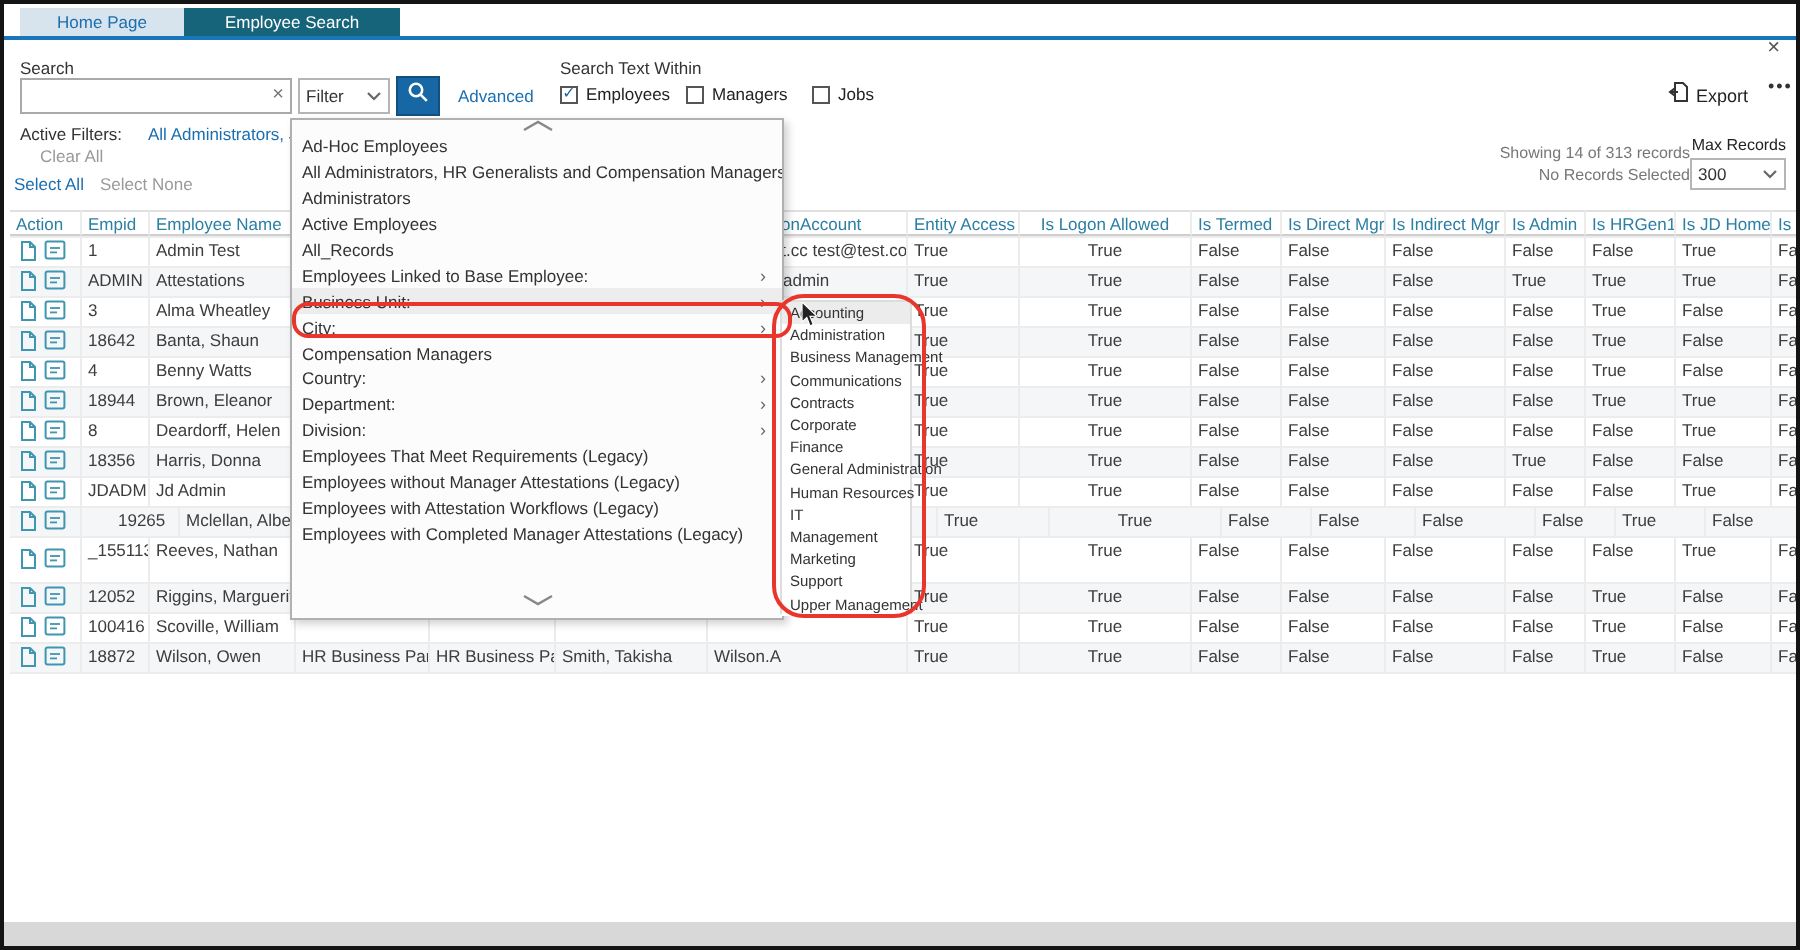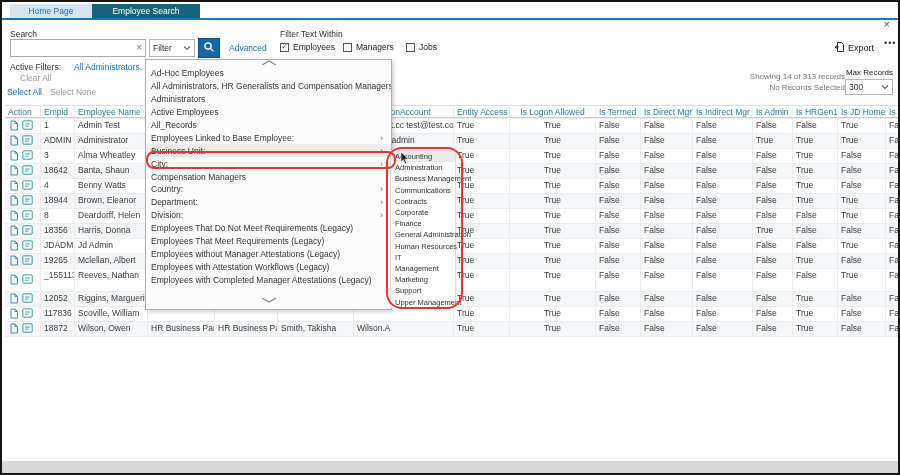--- a/index.html
+++ b/index.html
@@ -98,21 +98,21 @@
   <div class="search-btn">
     <span>
       <svg width="12" height="12" viewBox="0 0 12 12">
           <circle cx="5" cy="5" r="3.1" fill="none" stroke="#fff" stroke-width="1.3"></circle>
           <line x1="7.4" y1="7.4" x2="10.4" y2="10.4" stroke="#fff" stroke-width="1.3"></line>
         </svg>
     </span>
   </div>
   <div class="advanced">Advanced</div>
 
-  <div class="lbl stw-label">Filter Text Within</div>
+  <div class="lbl stw-label">Search Text Within</div>
   <div class="cbrow cb-emp">
     <span class="cb">✓</span>
     <span>Employees</span>
   </div>
   <div class="cbrow cb-mgr">
     <span class="cb"></span>
     <span>Managers</span>
   </div>
   <div class="cbrow cb-jobs">
     <span class="cb"></span>
@@ -200,21 +200,21 @@
               <path d="M2 1 h4 l2.5 2.5 v6.5 h-6.5 z" fill="none" stroke="#3f96b0" stroke-width="1"></path>
               <path d="M6 1 v2.5 h2.5" fill="none" stroke="#3f96b0" stroke-width="1"></path>
             </svg></span>
           <span><svg width="11" height="10" viewBox="0 0 11 10">
               <rect x="0.8" y="0.8" width="9.4" height="8.4" rx="1" fill="none" stroke="#3f96b0" stroke-width="1"></rect>
               <line x1="3" y1="4" x2="8" y2="4" stroke="#3f96b0" stroke-width="0.9"></line>
               <line x1="3" y1="6.2" x2="6.5" y2="6.2" stroke="#3f96b0" stroke-width="0.9"></line>
             </svg></span>
         </div>
         <div class="tcell" style="width: 34px;">ADMIN</div>
-        <div class="tcell" style="width: 73px;">Administrator</div>
+        <div class="tcell" style="width: 73px;">Attestations</div>
         <div class="tcell" style="width: 67px;"></div>
         <div class="tcell" style="width: 63px;"></div>
         <div class="tcell" style="width: 76px;"></div>
         <div class="tcell" style="width: 100px;">account: admin</div>
         <div class="tcell" style="width: 56px;">True</div>
         <div class="tcell center" style="width: 86px;">True</div>
         <div class="tcell" style="width: 45px;">False</div>
         <div class="tcell" style="width: 52px;">False</div>
         <div class="tcell" style="width: 60px;">False</div>
         <div class="tcell" style="width: 40px;">True</div>
@@ -423,21 +423,21 @@
           <span><svg width="10" height="11" viewBox="0 0 10 11">
               <path d="M2 1 h4 l2.5 2.5 v6.5 h-6.5 z" fill="none" stroke="#3f96b0" stroke-width="1"></path>
               <path d="M6 1 v2.5 h2.5" fill="none" stroke="#3f96b0" stroke-width="1"></path>
             </svg></span>
           <span><svg width="11" height="10" viewBox="0 0 11 10">
               <rect x="0.8" y="0.8" width="9.4" height="8.4" rx="1" fill="none" stroke="#3f96b0" stroke-width="1"></rect>
               <line x1="3" y1="4" x2="8" y2="4" stroke="#3f96b0" stroke-width="0.9"></line>
               <line x1="3" y1="6.2" x2="6.5" y2="6.2" stroke="#3f96b0" stroke-width="0.9"></line>
             </svg></span>
         </div>
-        <div class="tcell" style="width: 34px;">19265</div>
+        <div class="tcell" style="width: 34px; margin-left: 15px;">19265</div>
         <div class="tcell" style="width: 73px;">Mclellan, Albert</div>
         <div class="tcell" style="width: 67px;"></div>
         <div class="tcell" style="width: 63px;"></div>
         <div class="tcell" style="width: 76px;"></div>
         <div class="tcell" style="width: 100px;"></div>
         <div class="tcell" style="width: 56px;">True</div>
         <div class="tcell center" style="width: 86px;">True</div>
         <div class="tcell" style="width: 45px;">False</div>
         <div class="tcell" style="width: 52px;">False</div>
         <div class="tcell" style="width: 60px;">False</div>
@@ -507,21 +507,21 @@
           <span><svg width="10" height="11" viewBox="0 0 10 11">
               <path d="M2 1 h4 l2.5 2.5 v6.5 h-6.5 z" fill="none" stroke="#3f96b0" stroke-width="1"></path>
               <path d="M6 1 v2.5 h2.5" fill="none" stroke="#3f96b0" stroke-width="1"></path>
             </svg></span>
           <span><svg width="11" height="10" viewBox="0 0 11 10">
               <rect x="0.8" y="0.8" width="9.4" height="8.4" rx="1" fill="none" stroke="#3f96b0" stroke-width="1"></rect>
               <line x1="3" y1="4" x2="8" y2="4" stroke="#3f96b0" stroke-width="0.9"></line>
               <line x1="3" y1="6.2" x2="6.5" y2="6.2" stroke="#3f96b0" stroke-width="0.9"></line>
             </svg></span>
         </div>
-        <div class="tcell" style="width: 34px;">117836</div>
+        <div class="tcell" style="width: 34px;">100416</div>
         <div class="tcell" style="width: 73px;">Scoville, William</div>
         <div class="tcell" style="width: 67px;"></div>
         <div class="tcell" style="width: 63px;"></div>
         <div class="tcell" style="width: 76px;"></div>
         <div class="tcell" style="width: 100px;"></div>
         <div class="tcell" style="width: 56px;">True</div>
         <div class="tcell center" style="width: 86px;">True</div>
         <div class="tcell" style="width: 45px;">False</div>
         <div class="tcell" style="width: 52px;">False</div>
         <div class="tcell" style="width: 60px;">False</div>
@@ -601,23 +601,20 @@
           <span>Country:</span>
           <span class="sub-arrow">›</span>
         </div>
         <div class="mitem">
           <span>Department:</span>
           <span class="sub-arrow">›</span>
         </div>
         <div class="mitem">
           <span>Division:</span>
           <span class="sub-arrow">›</span>
-        </div>
-        <div class="mitem">
-          <span>Employees That Do Not Meet Requirements (Legacy)</span>
         </div>
         <div class="mitem">
           <span>Employees That Meet Requirements (Legacy)</span>
         </div>
         <div class="mitem">
           <span>Employees without Manager Attestations (Legacy)</span>
         </div>
         <div class="mitem">
           <span>Employees with Attestation Workflows (Legacy)</span>
         </div>

